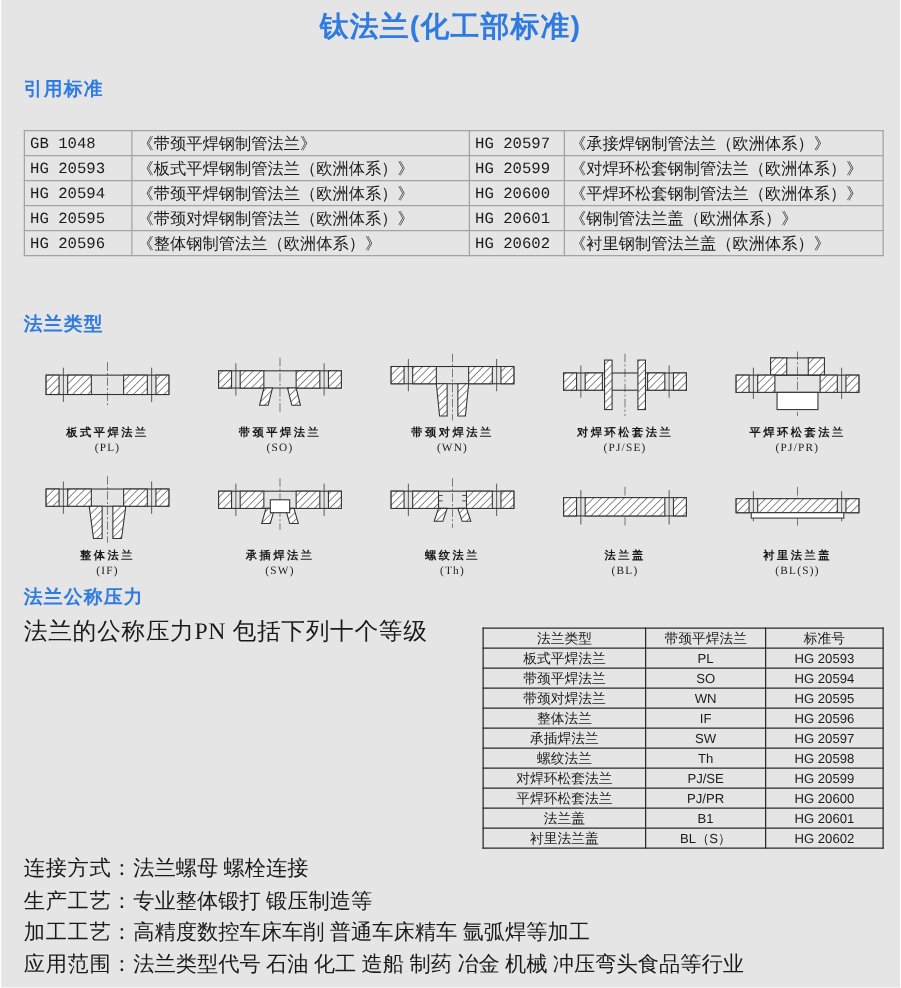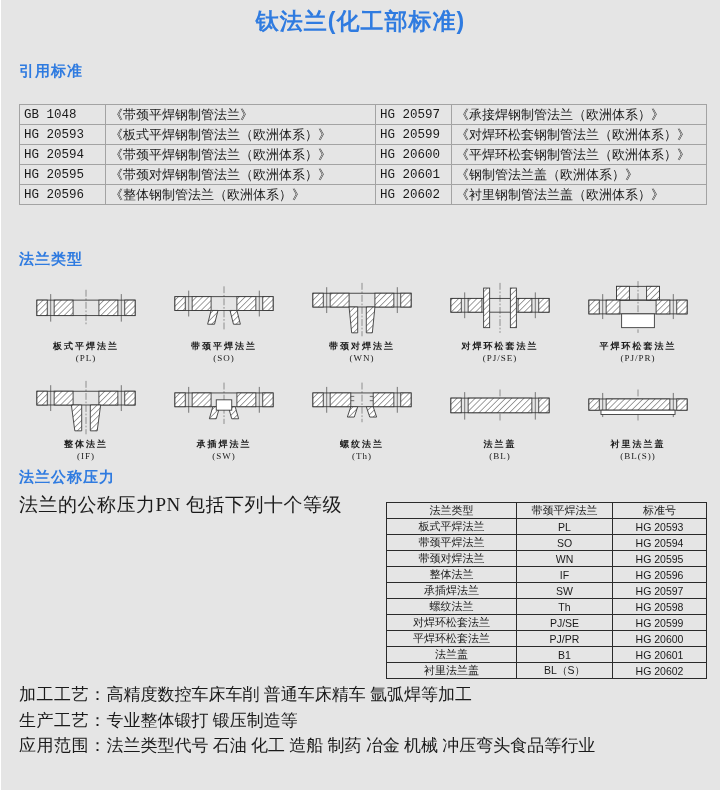--- a/index.html
+++ b/index.html
@@ -371,23 +371,26 @@
       <tr>
         <td>衬里法兰盖</td>
         <td class="mono">BL（S）</td>
         <td class="mono">HG 20602</td>
       </tr>
     </tbody>
   </table>
 
   <div class="app">
     <div>
-      <span class="lbl">加工工艺：</span><span>高精度数控车床车削 普通车床精车 氩弧焊等加工</span>
+      <span class="lbl">连接方式：</span><span>法兰螺母 螺栓连接</span>
     </div>
     <div>
       <span class="lbl">生产工艺：</span><span>专业整体锻打 锻压制造等</span>
     </div>
     <div>
+      <span class="lbl">加工工艺：</span><span>高精度数控车床车削 普通车床精车 氩弧焊等加工</span>
+    </div>
+    <div>
       <span class="lbl">应用范围：</span><span>法兰类型代号 石油 化工 造船 制药 冶金 机械 冲压弯头食品等行业</span>
     </div>
   </div>
 
 </div>
 
 </body></html>

